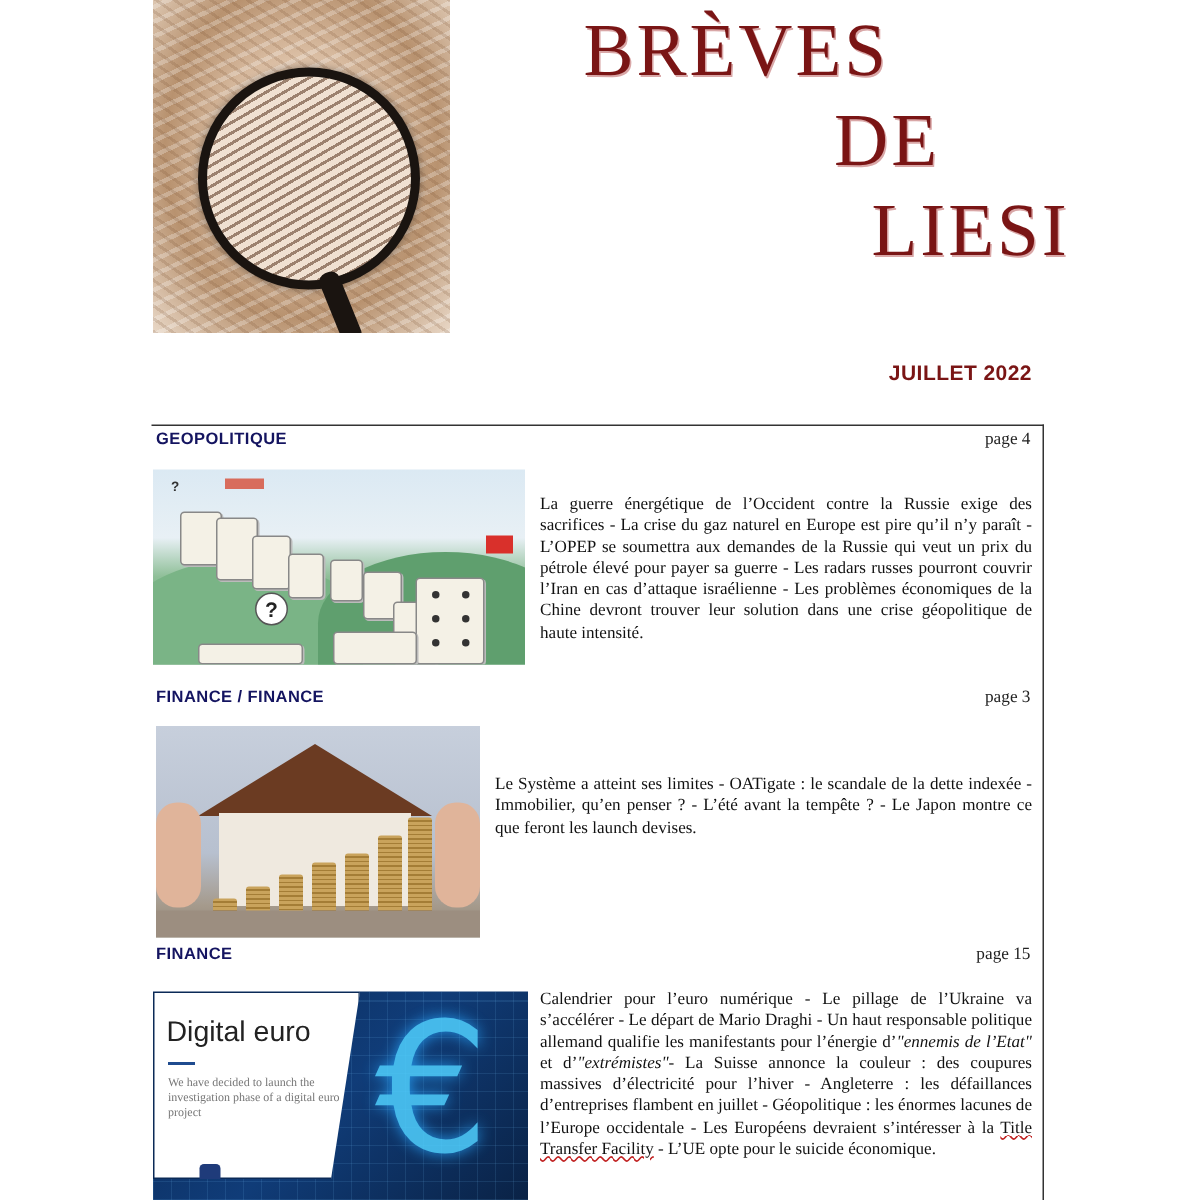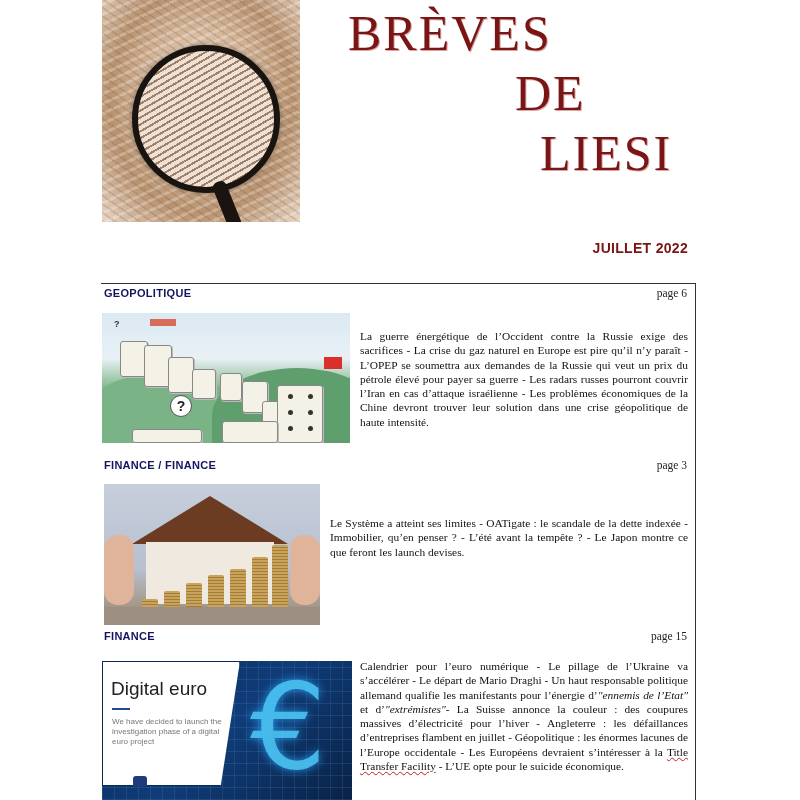--- a/index.html
+++ b/index.html
@@ -27,20 +27,21 @@
     }
     .cover-image .handle {
       position: absolute; left: 118px; top: 180px; width: 14px; height: 50px;
       background: #1a1410; border-radius: 6px; transform: rotate(-22deg);
     }
 
     .title-word {
       position: absolute; font-family: "Liberation Serif", serif;
       color: #7a1515; font-size: 50px; letter-spacing: 2px; line-height: 1;
       text-shadow: 1px 1px 0 #d9a7a7;
+      margin-left: 41px;
     }
     .t1 { left: 348px; top: 8px; }
     .t2 { left: 515px; top: 68px; }
     .t3 { left: 540px; top: 128px; }
 
     .issue-date {
       position: absolute; right: 112px; top: 240px;
       font-family: "Liberation Sans", sans-serif; font-weight: bold;
       font-size: 14px; color: #7a1515; letter-spacing: 0.3px;
     }
@@ -109,21 +110,21 @@
       position: absolute; left: 0; top: 0; width: 138px; height: 125px; background: #ffffff;
       clip-path: polygon(0 0, 100% 0, 86% 100%, 0 100%);
       border: 1px solid #0b2a57;
     }
     .euro-thumb .panel-title {
       position: absolute; left: 8px; top: 16px; font-family: "Liberation Sans", sans-serif;
       font-size: 19px; color: #222;
     }
     .euro-thumb .panel-rule { position: absolute; left: 9px; top: 46px; width: 18px; height: 2px; background: #1f4b8f; }
     .euro-thumb .panel-text {
-      position: absolute; left: 9px; top: 55px; width: 120px; font-family: Liberation Sans, sans-serif;
+      position: absolute; left: 9px; top: 55px; width: 120px; font-family: Liberation Serif, serif;
       font-size: 8px; line-height: 10px; color: #777;
     }
     .euro-thumb .panel-logo {
       position: absolute; left: 30px; top: 114px; width: 14px; height: 10px; background: #1f3b7a; border-radius: 3px 3px 0 0;
     }
     .euro-thumb .euro-sign {
       position: absolute; left: 148px; top: 6px; font-family: "DejaVu Sans", sans-serif;
       font-size: 120px; line-height: 1; color: #4fd0ff; opacity: 0.85;
       text-shadow: 0 0 10px #29a8ff;
     }
@@ -152,21 +153,21 @@
 
 <div class="title-word t1">BRÈVES</div>
 <div class="title-word t2">DE</div>
 <div class="title-word t3">LIESI</div>
 <div class="issue-date">JUILLET 2022</div>
 
 <div class="frame"></div>
 
 <div class="section-head" style="top:285px;align-items:center;">
   <span class="section-label">GEOPOLITIQUE</span>
-  <span class="page-ref">page 6</span>
+  <span class="page-ref">page 4</span>
 </div>
 <div class="thumb geo-thumb">
   <div class="hill" style="left:-20px;top:60px;width:160px;height:90px;background:#7ab486;"></div>
   <div class="hill" style="left:110px;top:55px;width:170px;height:95px;background:#5f9f6e;"></div>
   <div class="die" style="left:18px;top:28px;width:28px;height:36px;"></div>
   <div class="die" style="left:42px;top:32px;width:28px;height:42px;"></div>
   <div class="die" style="left:66px;top:44px;width:26px;height:36px;"></div>
   <div class="die" style="left:90px;top:56px;width:24px;height:30px;"></div>
   <div class="die" style="left:118px;top:60px;width:22px;height:28px;"></div>
   <div class="die" style="left:140px;top:68px;width:26px;height:32px;"></div>

